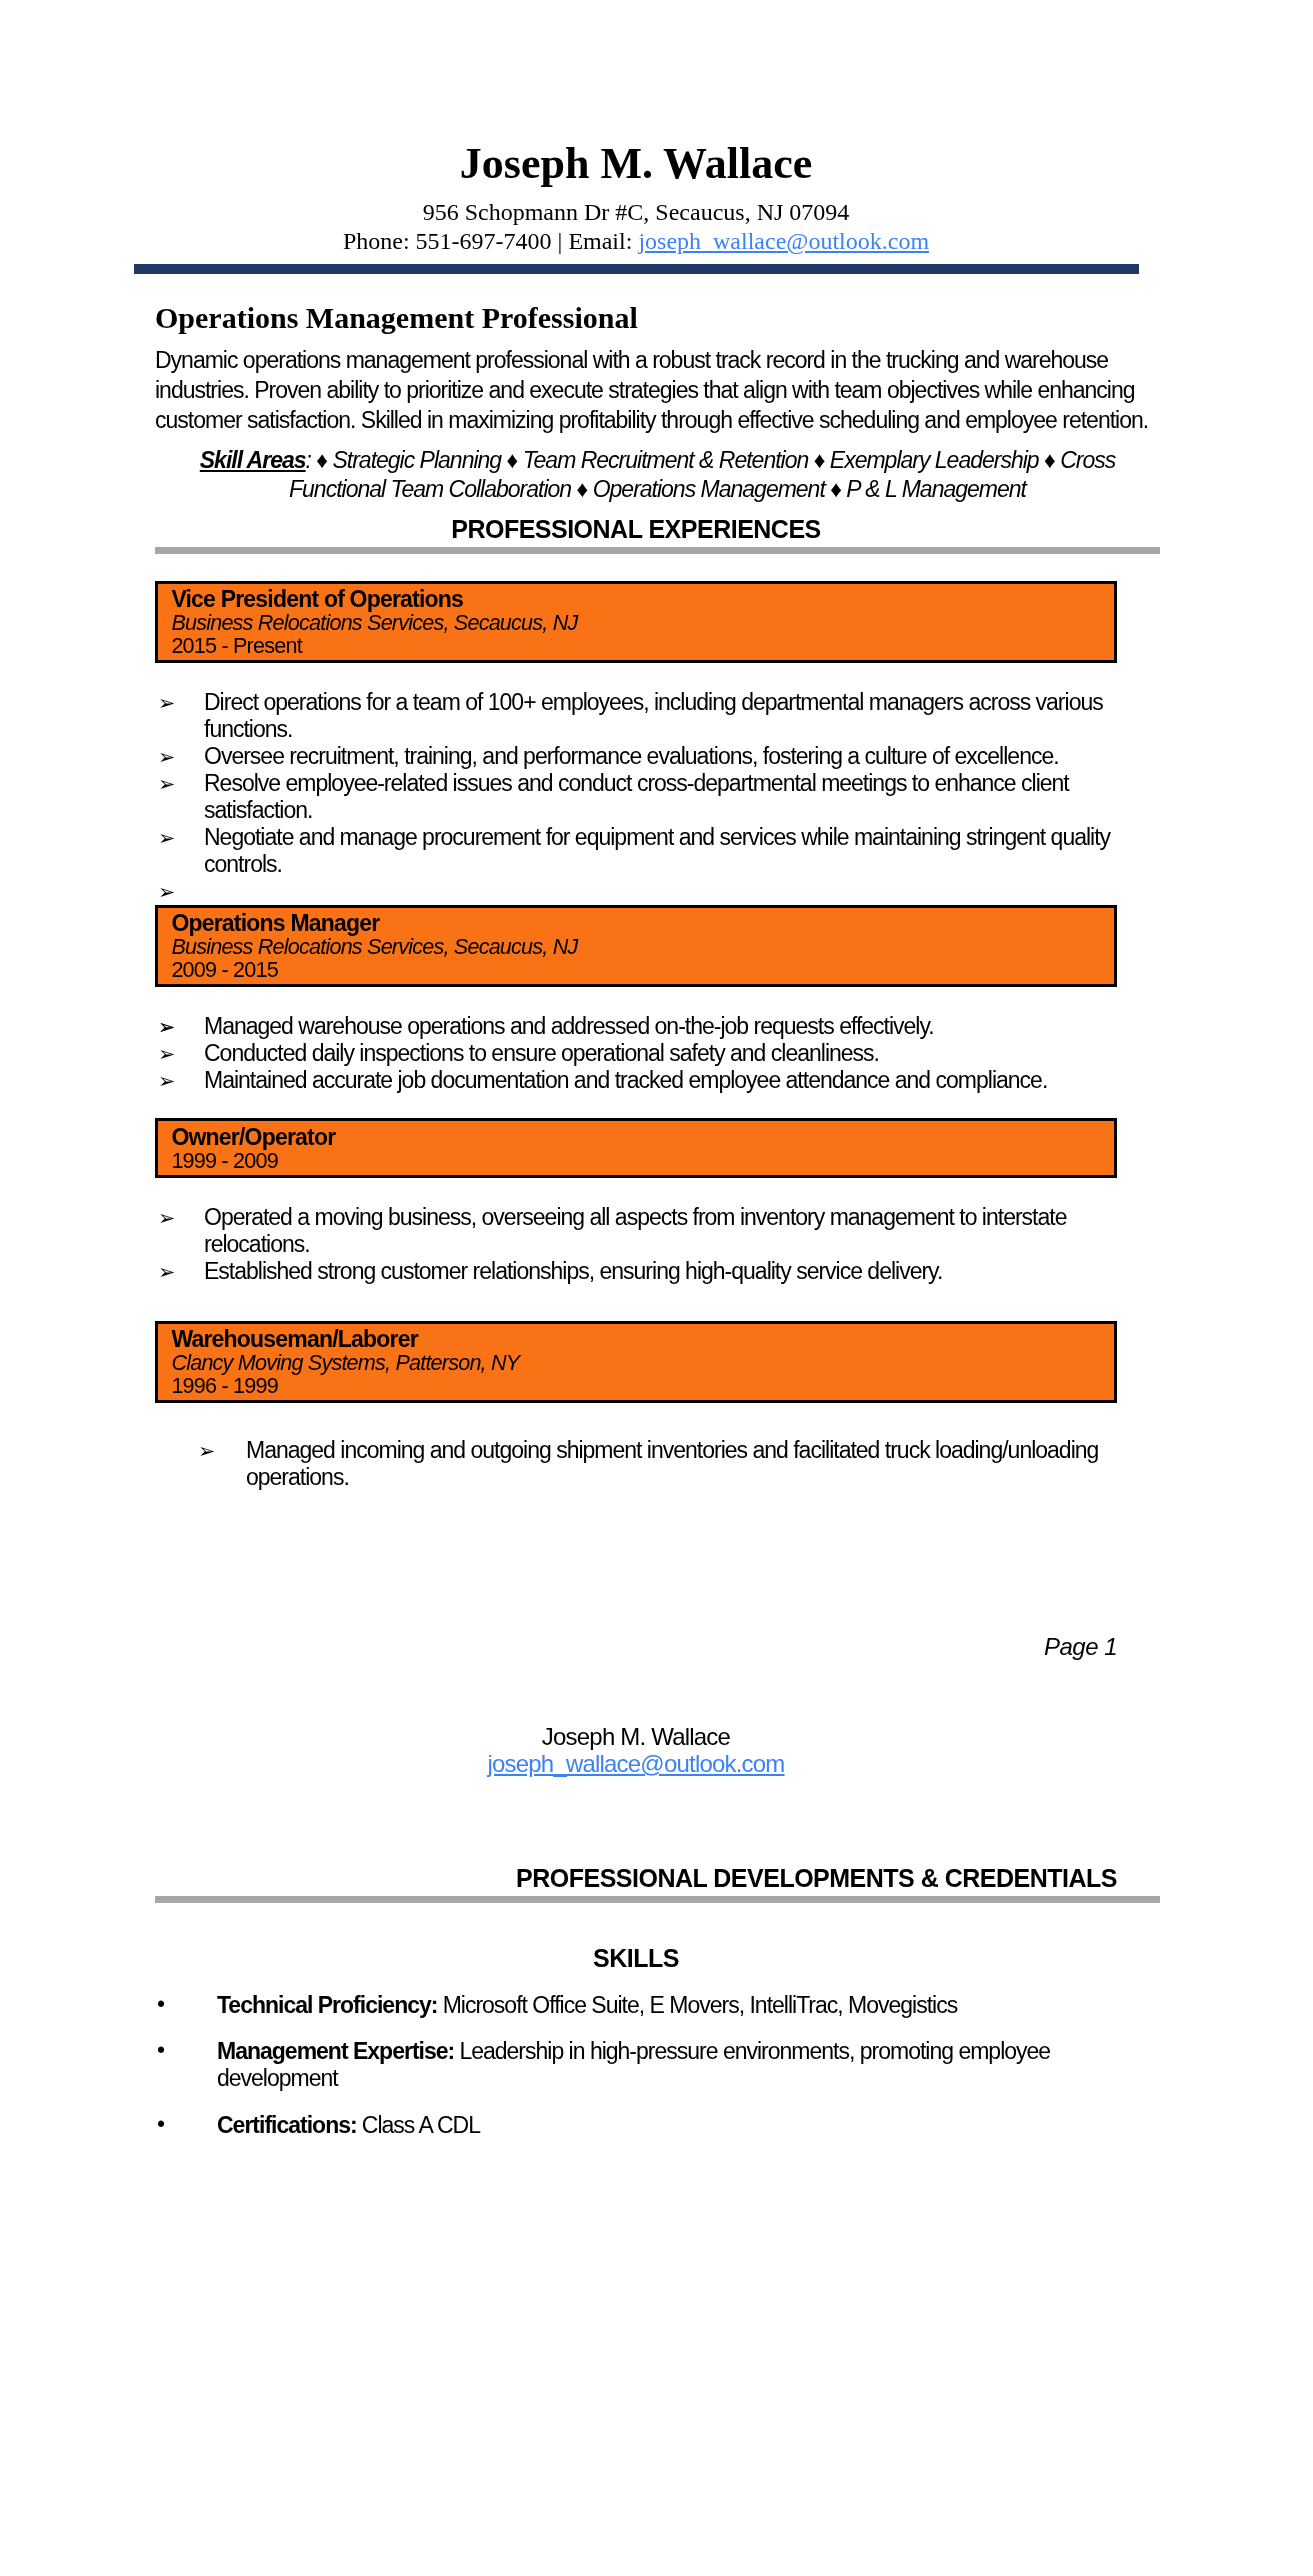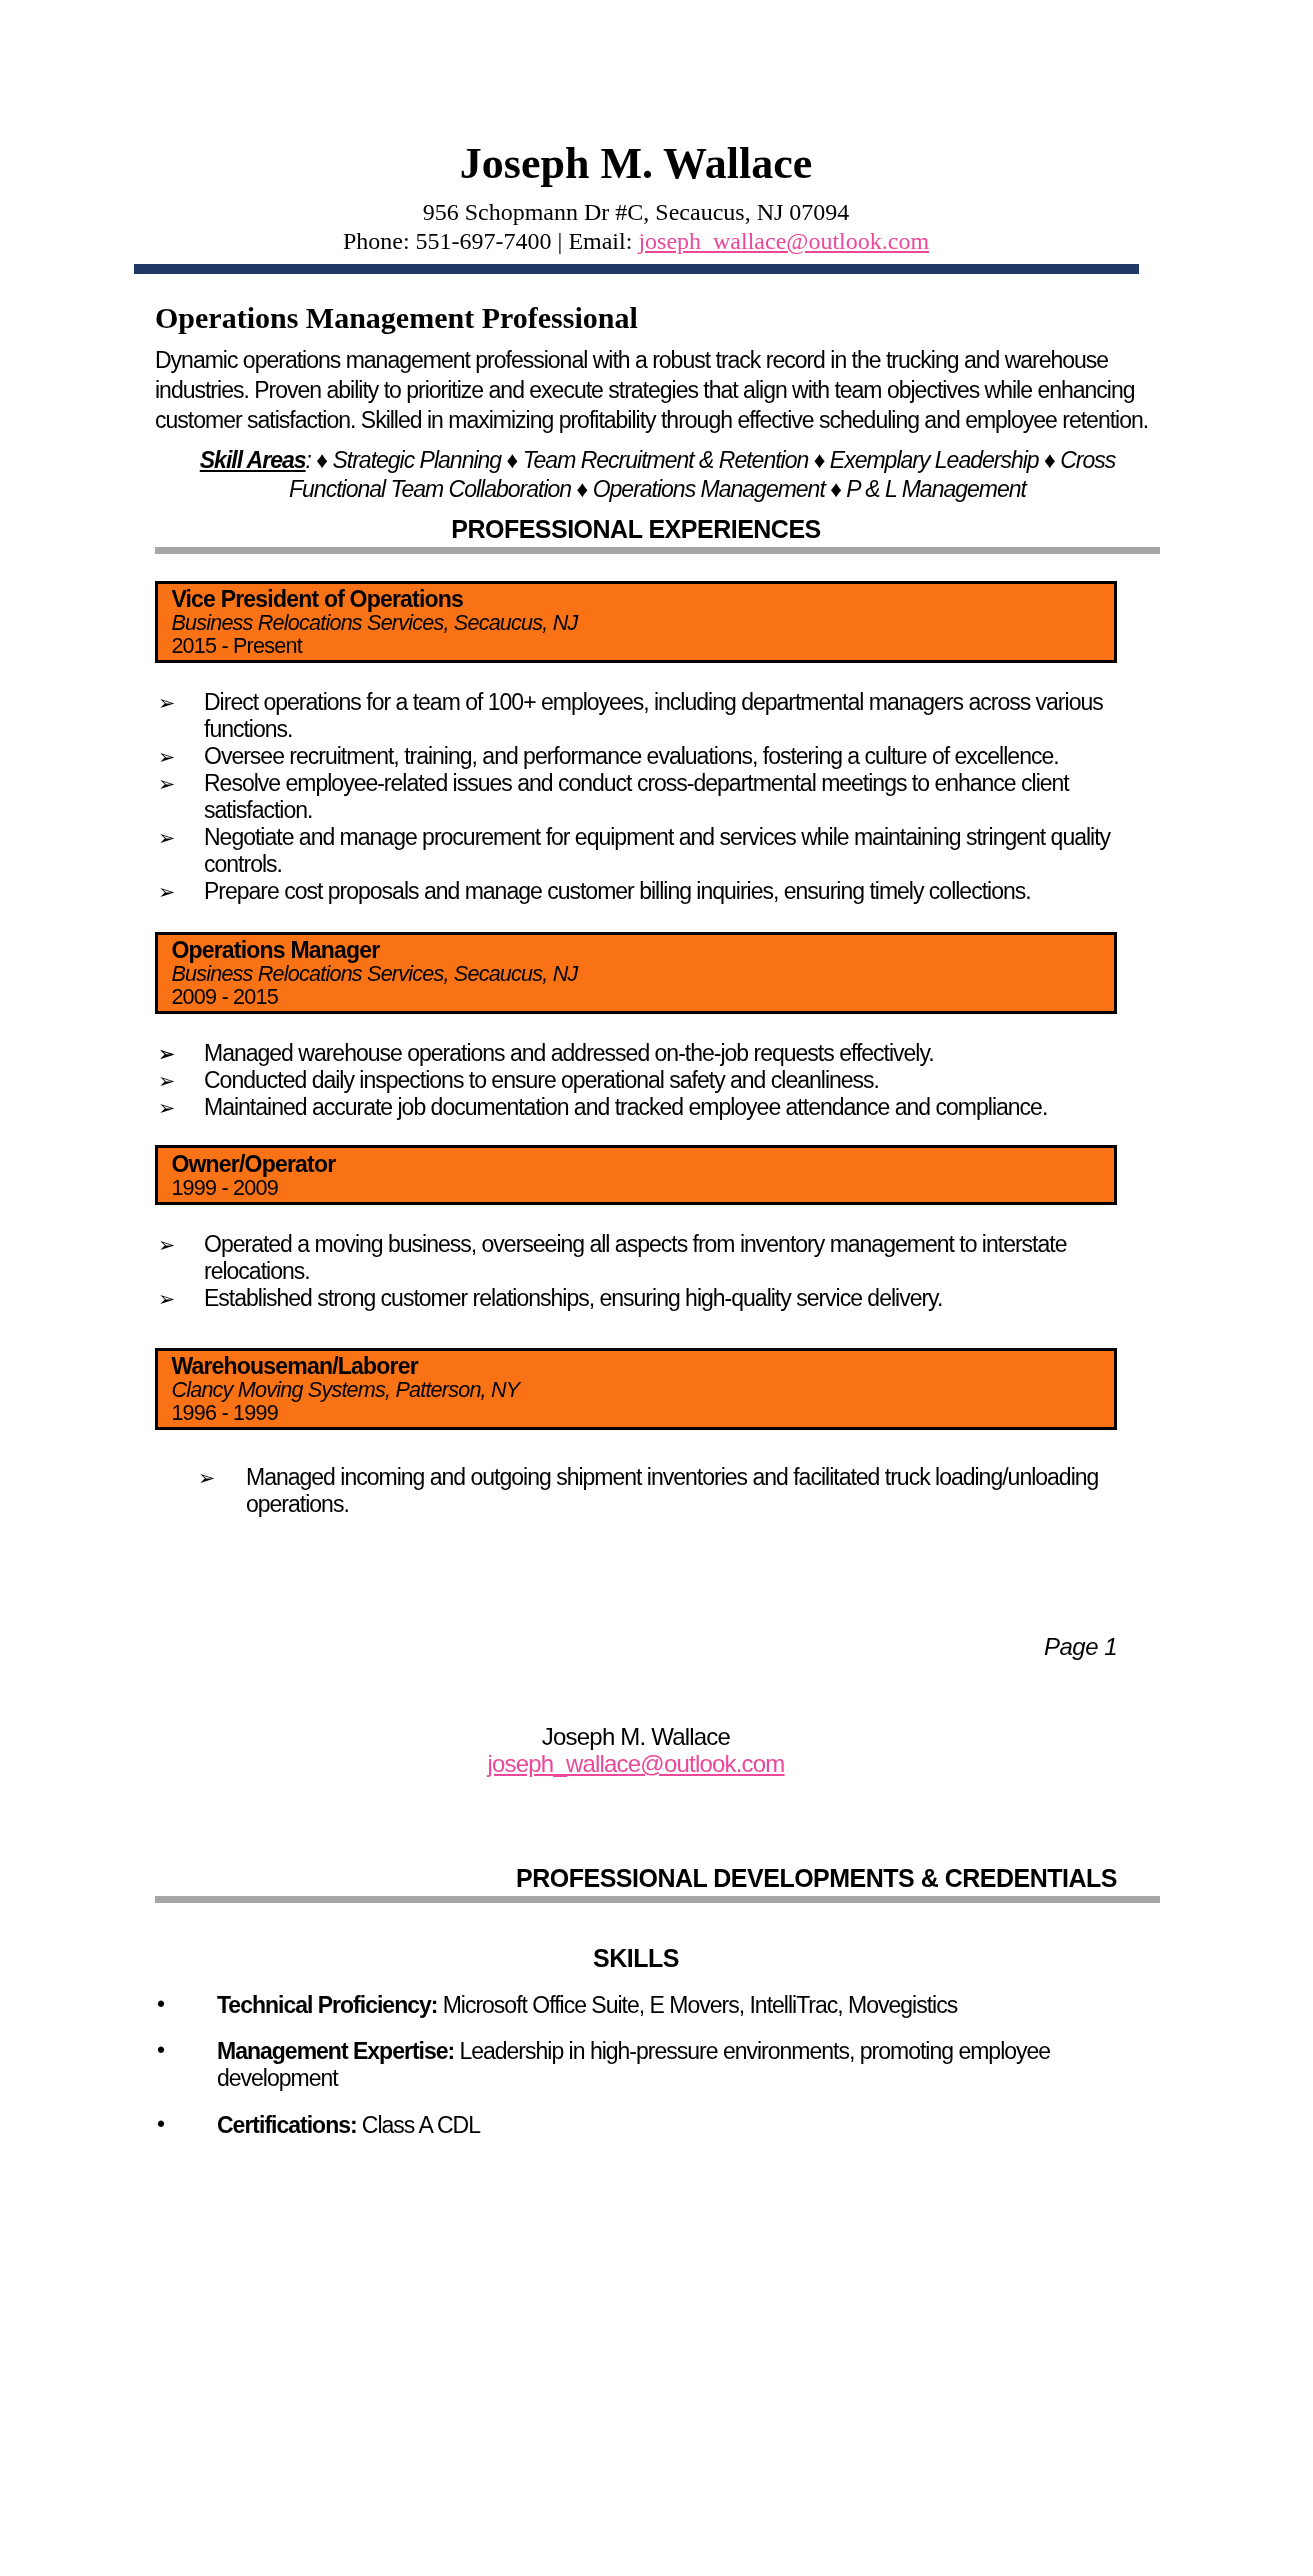--- a/index.html
+++ b/index.html
@@ -30,21 +30,21 @@
   .addr-line {
     margin-top: 10.3px;
     font-size: 24px;
     line-height: 29px;
   }
   .contact-line {
     font-size: 24px;
     line-height: 29px;
   }
   a.email-link {
-    color: #ec4899;
+    color: #3b82f6;
     text-decoration: underline;
     cursor: pointer;
   }
   .navy-rule {
     margin: 8.2px auto 0 auto;
     width: 1005px;
     height: 9.3px;
     background: #1f3864;
   }
 
@@ -205,21 +205,21 @@
       <div class="job-box">
         <div class="job-title">Vice President of Operations</div>
         <div class="job-company">Business Relocations Services, Secaucus, NJ</div>
         <div class="job-dates">2015 - Present</div>
       </div>
       <ul class="bullets">
         <li><span class="arrow">➢</span><span>Direct operations for a team of 100+ employees, including departmental managers across various functions.</span></li>
         <li><span class="arrow">➢</span><span>Oversee recruitment, training, and performance evaluations, fostering a culture of excellence.</span></li>
         <li><span class="arrow">➢</span><span>Resolve employee-related issues and conduct cross-departmental meetings to enhance client satisfaction.</span></li>
         <li><span class="arrow">➢</span><span>Negotiate and manage procurement for equipment and services while maintaining stringent quality controls.</span></li>
-        <li><span class="arrow">➢</span><span>Prepare cost proposals and manage customer billing inquiries, ensuring timely collections.</span></li>
+        <li><span class="arrow">➢</span></li>
       </ul>
     </section>
 
     <section>
       <div class="job-box">
         <div class="job-title">Operations Manager</div>
         <div class="job-company">Business Relocations Services, Secaucus, NJ</div>
         <div class="job-dates">2009 - 2015</div>
       </div>
       <ul class="bullets">

